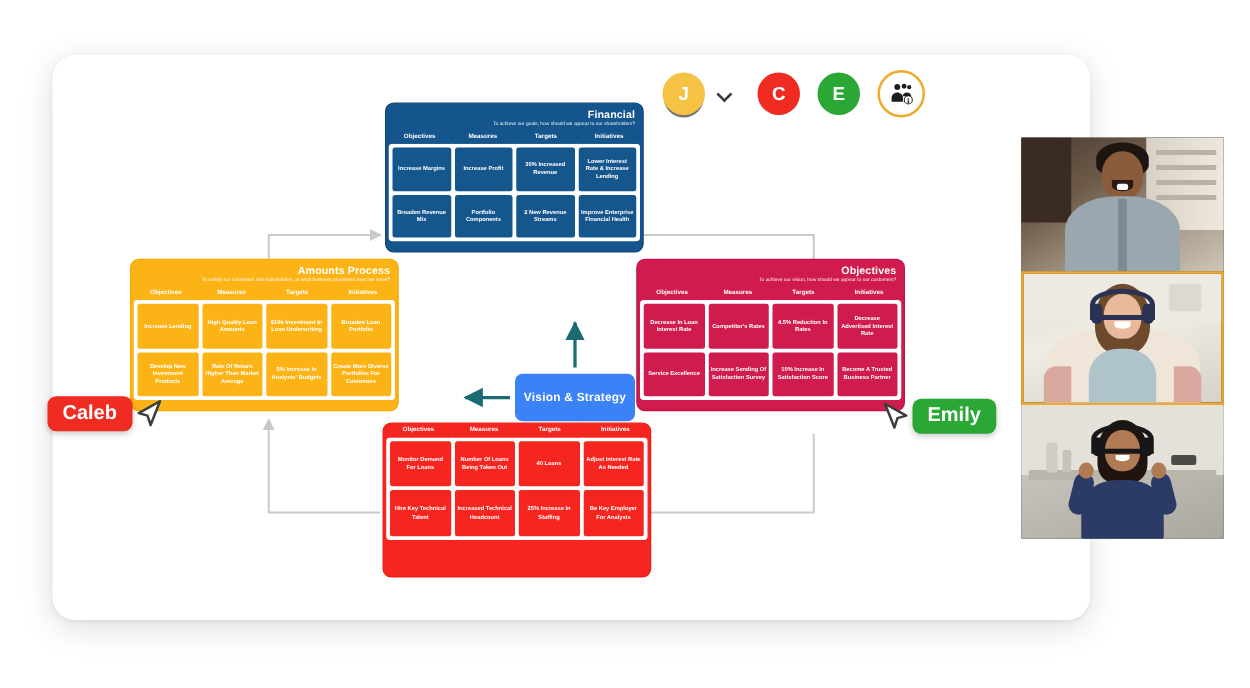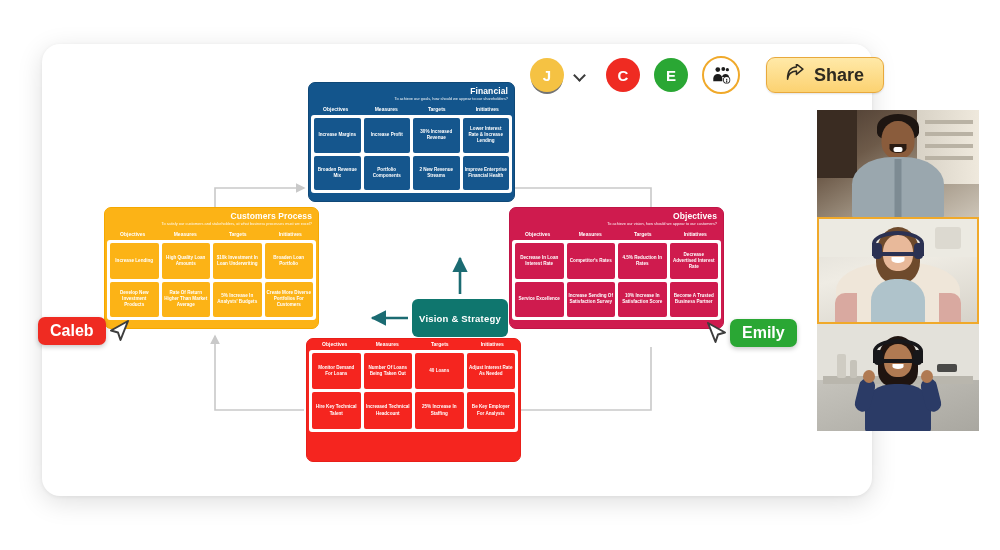--- a/index.html
+++ b/index.html
@@ -77,21 +77,21 @@
   .p-bp .phead{background:#fcb316;}
 
   .p-cu{background:#cf1b4e;border:1.5px solid #c01546;}
   .p-cu .colh{background:#cf1b4e;} .p-cu .cell{background:#cf1b4e;}
   .p-cu .phead{background:#cf1b4e;}
 
   .p-lg{background:#f5251f;border:1.5px solid #e81f19;}
   .p-lg .colh{background:#f5251f;} .p-lg .cell{background:#f5251f;}
   .p-lg .phead{background:#f5251f;}
 
-  .vision{position:absolute;left:370px;top:255px;width:96px;height:38px;background:#0f766e;
+  .vision{position:absolute;left:370px;top:255px;width:96px;height:38px;background:#3b82f6;
     border-radius:6px;display:flex;align-items:center;justify-content:center;
     color:#fff;font-size:9.5px;font-weight:700;letter-spacing:.2px;}
 
   
   .cursor-wrap{position:absolute;display:flex;align-items:center;}
   .ptr{width:22px;height:24px;}
   .tag{border-radius:7px;padding:5px 12px;color:#fff;font-size:16px;font-weight:600;
        box-shadow:0 2px 5px rgba(0,0,0,.22);}
   .tag-caleb{background:#ef2b22;}
   .tag-emily{background:#2aa734;}
@@ -143,21 +143,21 @@
           <div class="cell">Lower Interest Rate &amp; Increase Lending</div>
           <div class="cell">Broaden Revenue Mix</div>
           <div class="cell">Portfolio Components</div>
           <div class="cell">2 New Revenue Streams</div>
           <div class="cell">Improve Enterprise Financial Health</div>
         </div>
       </div>
 
       <div class="panel p-bp" style="left:62px;top:163px;width:215px;height:122px;">
         <div class="phead">
-          <div class="ptitle">Customers Process</div>
+          <div class="ptitle">Amounts Process</div>
           <div class="psub">To satisfy our customers and stakeholders, at what business processes must we excel?</div>
         </div>
         <div class="cols">
           <div class="colh">Objectives</div>
           <div class="colh">Measures</div>
           <div class="colh">Targets</div>
           <div class="colh">Initiatives</div>
         </div>
         <div class="grid" style="height:74px;">
           <div class="cell">Increase Lending</div>
@@ -231,28 +231,20 @@
         <circle cx="19" cy="5.2" r="1.8" fill="#1d1d1d"></circle>
         <path d="M3.5 15c0-3 2.2-5 5-5s5 2 5 5v3h-10z" fill="#1d1d1d"></path>
         <path d="M13 13.2c.4-2.2 2.1-3.4 4-3.4 2 0 3.6 1.3 3.9 3.4z" fill="#1d1d1d"></path>
         <circle cx="18.2" cy="16.4" r="4" fill="#1d1d1d"></circle>
         <circle cx="18.2" cy="16.4" r="3.1" fill="#fff"></circle>
         <rect x="17.6" y="15.2" width="1.3" height="1.2" fill="#1d1d1d"></rect>
         <rect x="17.6" y="16.9" width="1.3" height="2.4" fill="#1d1d1d"></rect>
       </svg>
     </div>
 
-    <div class="share-btn">
-      <span>
-        <svg width="19" height="17" viewBox="0 0 20 18">
-          <path d="M1.6 16.2c.6-6.2 4.6-8.6 9.4-8.9V11l6.8-5.6L11 0v3.3C4.9 3.7 1.4 8.2 1.6 16.2z" fill="none" stroke="#2e2a20" stroke-width="1.6" stroke-linejoin="round"></path>
-        </svg>
-      </span>
-      <span>Share</span>
-    </div>
   </div>
 
   <div class="videos">
 
     <div class="tile t1">
       <div class="bg"></div>
       <div>
         <div style="position:absolute;left:0;top:0;width:40px;height:68px;background:#3a2c22;"></div>
         <div style="position:absolute;left:100px;top:0;width:62px;height:74px;background:linear-gradient(90deg,#d8d2c6,#efe9dd);"></div>
         <div style="position:absolute;left:108px;top:10px;width:48px;height:4px;background:#b9b2a4;"></div>

